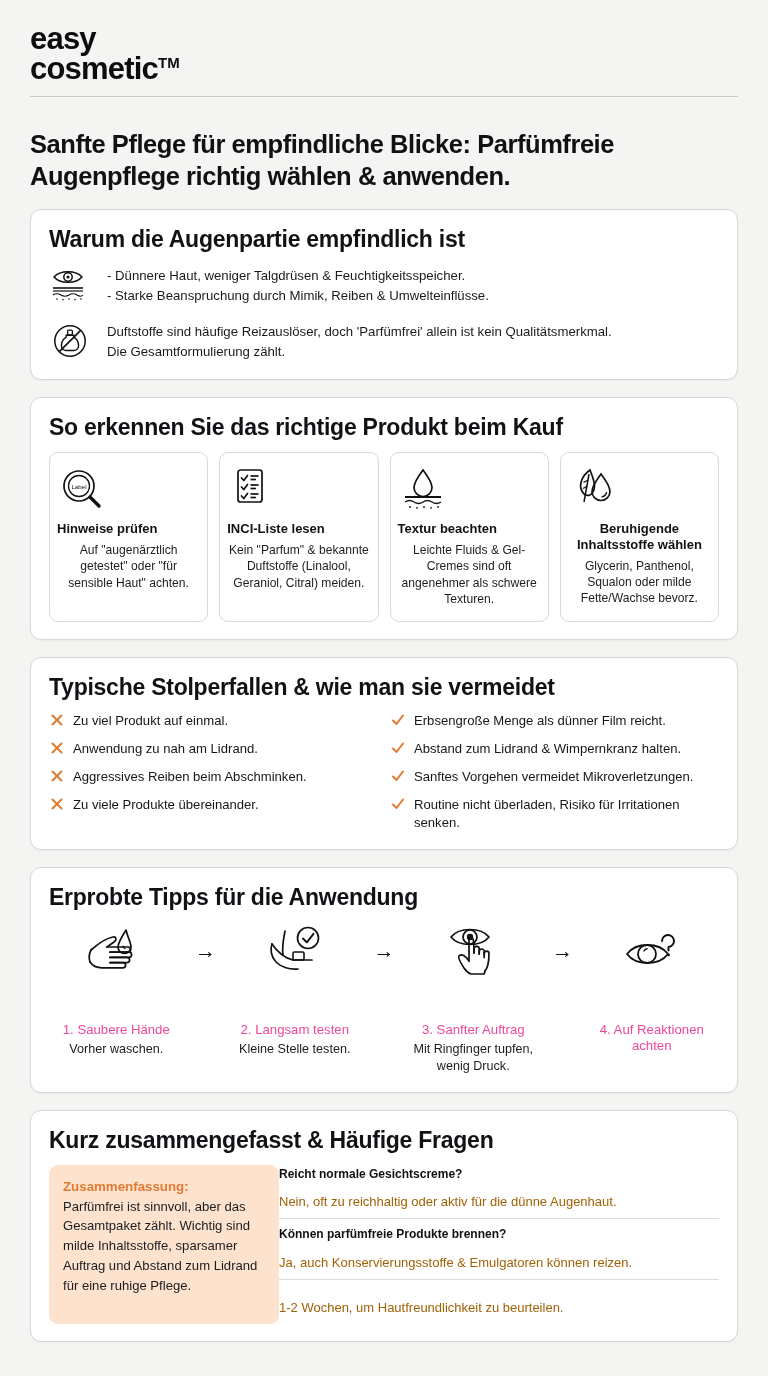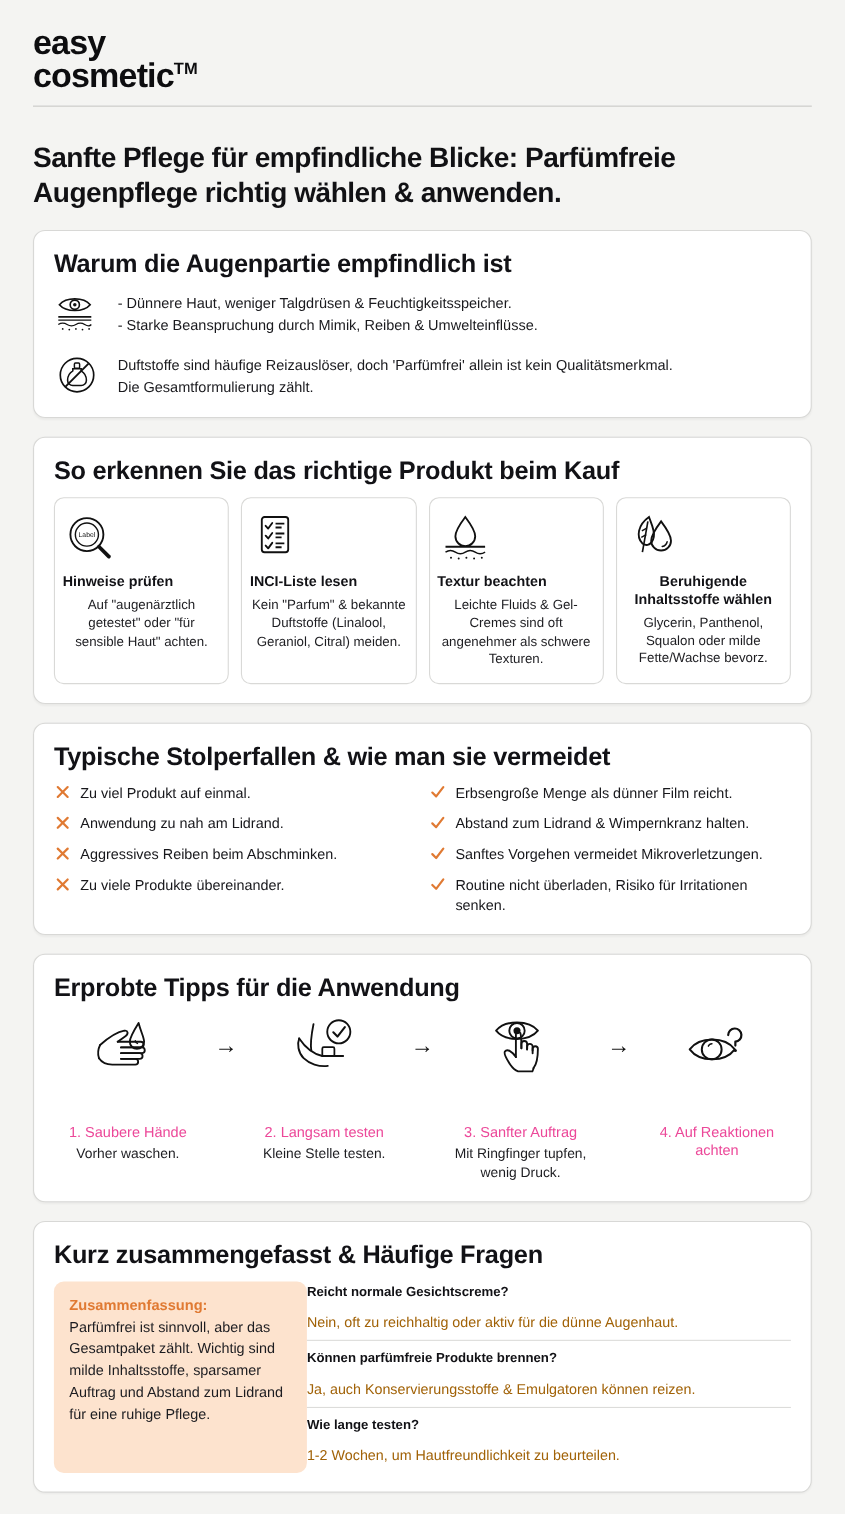--- a/index.html
+++ b/index.html
@@ -533,21 +533,20 @@
       <div class="faq-list">
         <div class="faq-item">
           <div class="faq-q">Reicht normale Gesichtscreme?</div>
           <div class="faq-a">Nein, oft zu reichhaltig oder aktiv für die dünne Augenhaut.</div>
         </div>
         <div class="faq-item">
           <div class="faq-q">Können parfümfreie Produkte brennen?</div>
           <div class="faq-a">Ja, auch Konservierungsstoffe &amp; Emulgatoren können reizen.</div>
         </div>
         <div class="faq-item">
-          <div class="faq-q">Wie lange testen?</div>
           <div class="faq-a">1-2 Wochen, um Hautfreundlichkeit zu beurteilen.</div>
         </div>
       </div>
 
     </div>
   </section>
 
 </div>
 
 </body></html>

